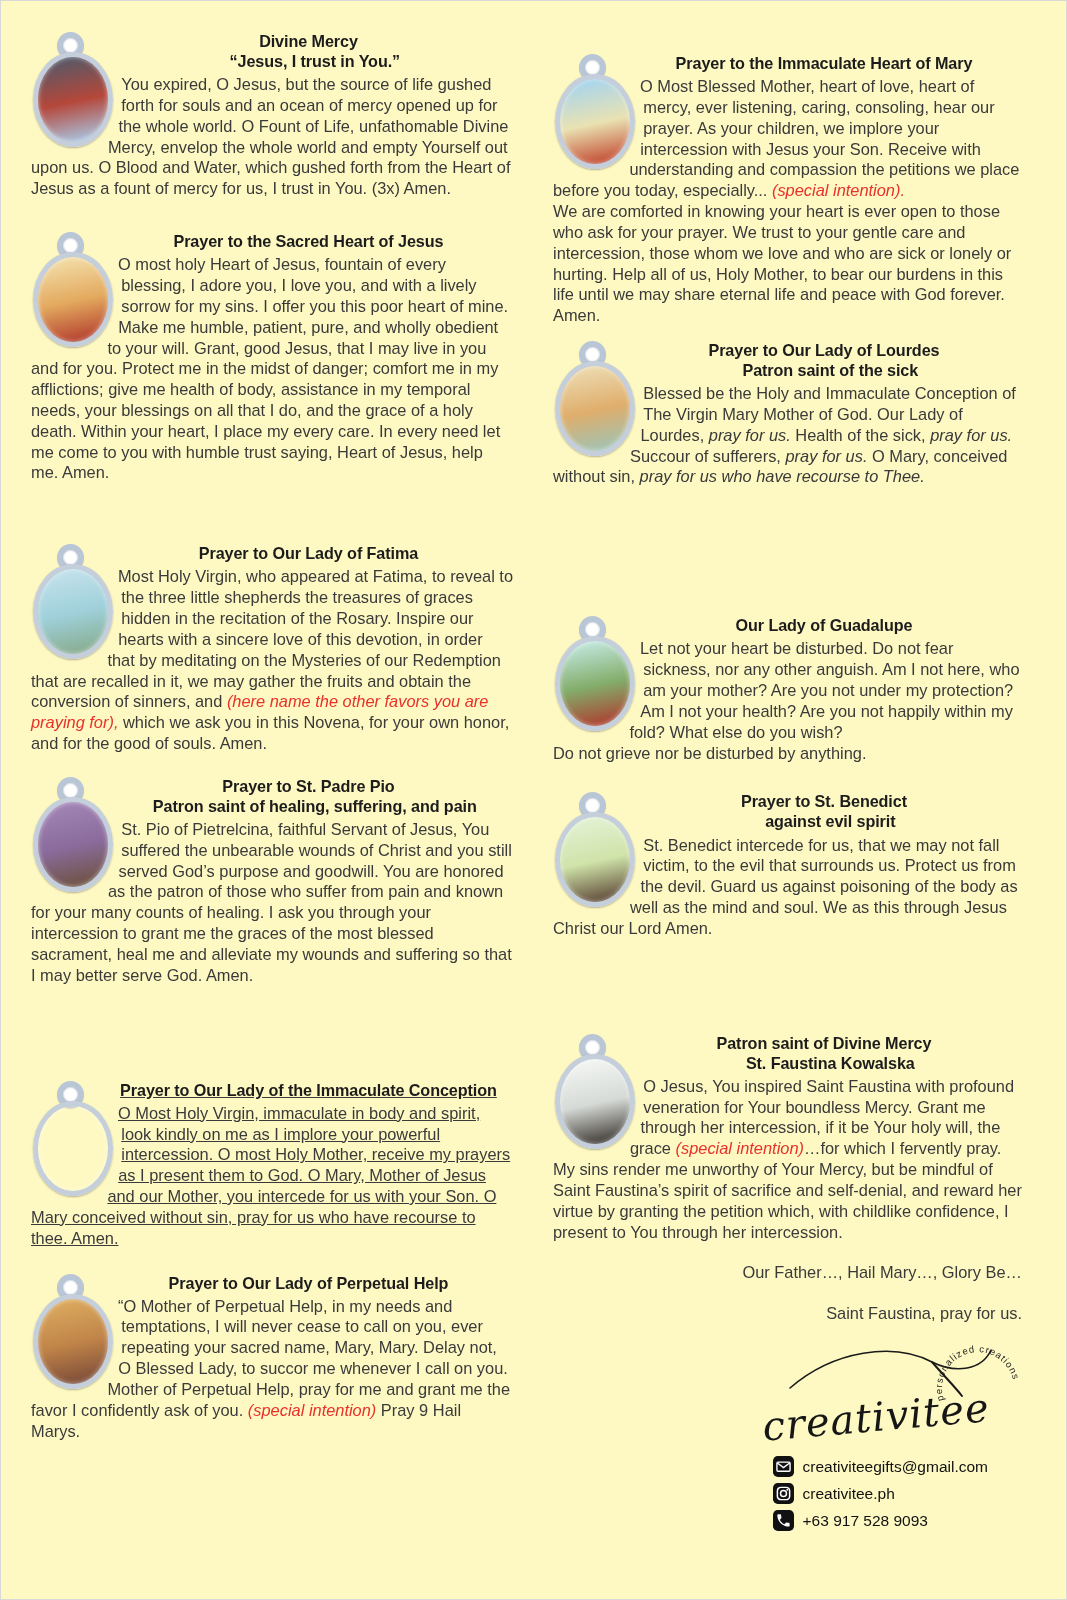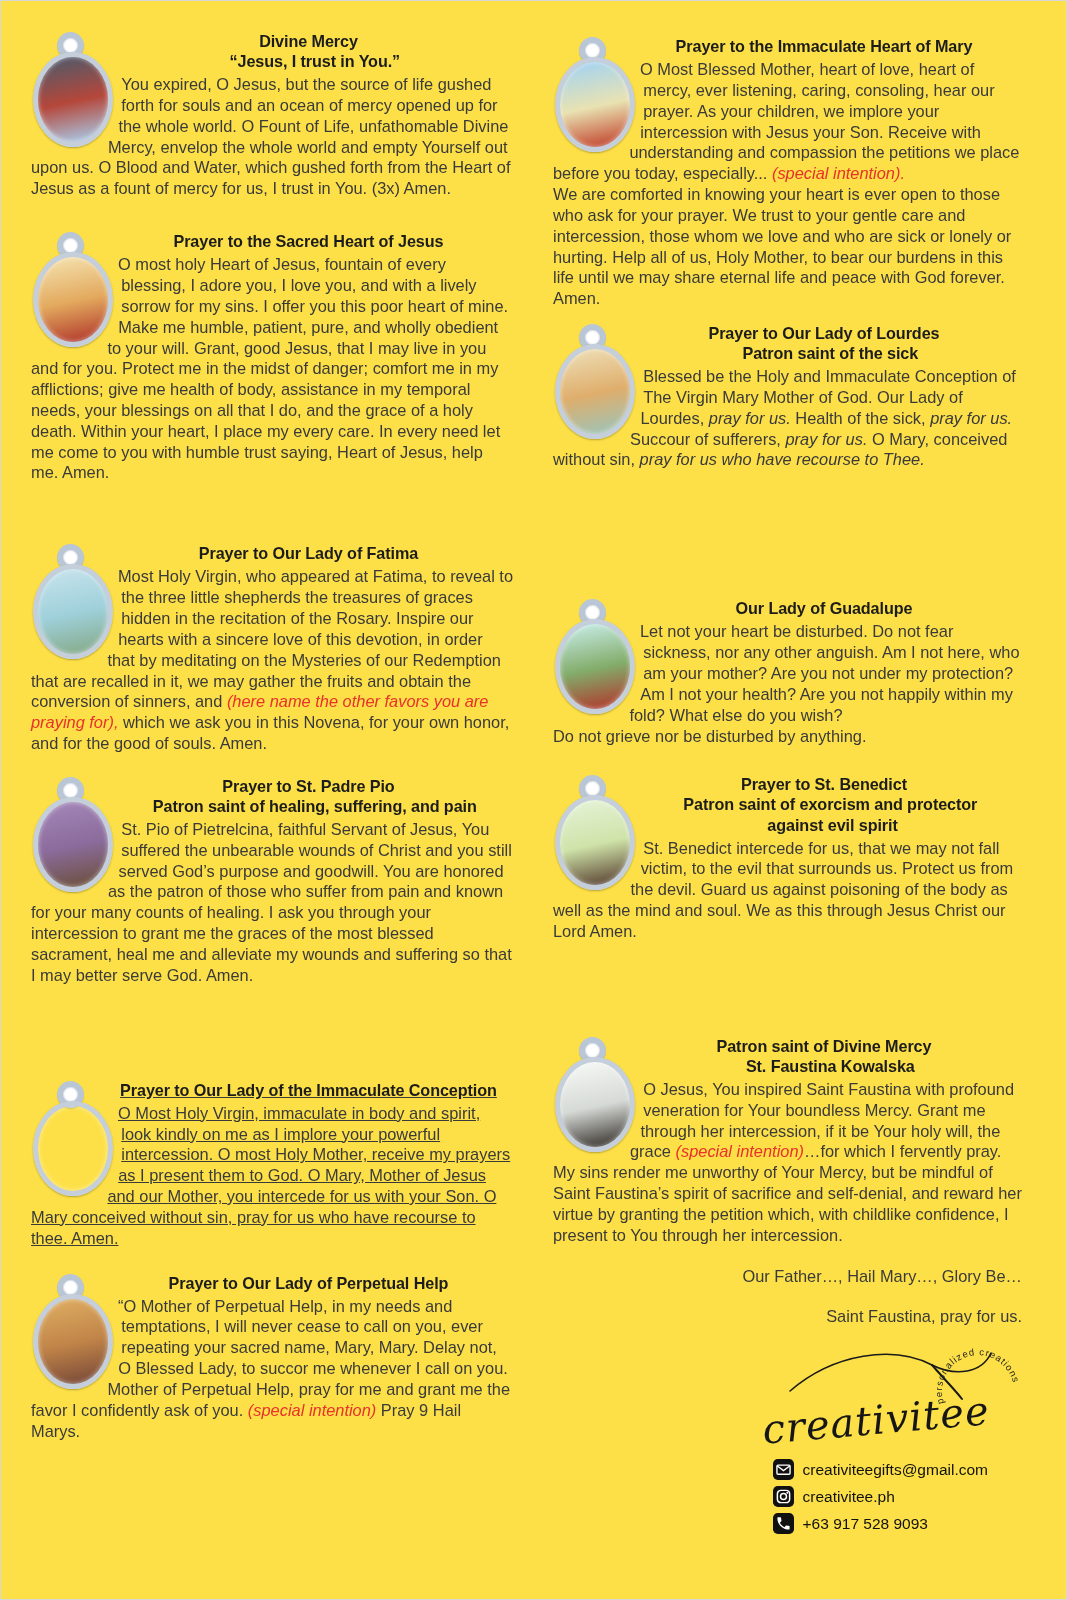--- a/index.html
+++ b/index.html
@@ -1,20 +1,20 @@
 <!DOCTYPE html>
 <html style="--red: #e8312b;"><head>
 <meta charset="utf-8">
 <style>
   html,body{margin:0;padding:0;background:#f3f3f3;}
   .page{
     position:relative;
     width:1065px;height:1598px;
     margin:0 auto;
-    background:#fde047;
+    background:#fef9c3;
     border:1px solid #d8d8d8;
     overflow:hidden;
     font-family:"Liberation Sans", sans-serif;
     color:#3a3a3a;
   }
   .cols{
     display:flex;
     padding:26px 44px 0 30px;
     gap:40px;
     box-sizing:border-box;
@@ -60,21 +60,21 @@
   p.body + p.body{margin-top:20px;text-align:right;}
   .r-red{color:var(--red);font-style:italic;}
   .r-it{font-style:italic;}
   
   .sec-divine-mercy{margin-top:2px;}
   .sec-sacred-heart{margin-top:30px;}
   .sec-fatima{margin-top:58px;}
   .sec-padre-pio{margin-top:20px;}
   .sec-immaculate-conception{margin-top:92px;text-decoration:underline;}
   .sec-perpetual-help{margin-top:22px;}
-  .sec-immaculate-heart{margin-top:7px;}
+  .sec-immaculate-heart{margin-top:24px;}
   .sec-lourdes{margin-top:12px;}
   .sec-guadalupe{margin-top:126px;}
   .sec-benedict{margin-top:26px;}
   .sec-faustina{margin-top:92px;}
   
   .footer{
     margin-top:26px;
     display:flex;flex-direction:column;
     align-items:flex-end;
     padding-right:6px;
@@ -209,21 +209,20 @@
           </div>
           <p class="body"><span>Let not your heart be disturbed. Do not fear sickness, nor any other anguish. Am I not here, who am your mother? Are you not under my protection? Am I not your health? Are you not happily within my fold? What else do you wish?</span><br><span>Do not grieve nor be disturbed by anything.</span></p>
         </section>
         <section class="prayer sec-benedict">
           <div class="medal-wrap">
             <span class="ring"></span>
             <span class="face" style="background: linear-gradient(168deg, rgb(226, 241, 210) 8%, rgb(207, 227, 169) 52%, rgb(92, 69, 52) 95%);"></span>
           </div>
           <div class="title">
             <div>Prayer to St. Benedict</div>
-            <div>Patron saint of exorcism and protector</div>
             <div>against evil spirit</div>
           </div>
           <p class="body"><span>St. Benedict intercede for us, that we may not fall victim, to the evil that surrounds us. Protect us from the devil. Guard us against poisoning of the body as well as the mind and soul. We as this through Jesus Christ our Lord Amen.</span></p>
         </section>
         <section class="prayer sec-faustina">
           <div class="medal-wrap">
             <span class="ring"></span>
             <span class="face" style="background: linear-gradient(168deg, rgb(242, 245, 241) 8%, rgb(214, 218, 214) 52%, rgb(58, 53, 48) 95%);"></span>
           </div>
           <div class="title">

